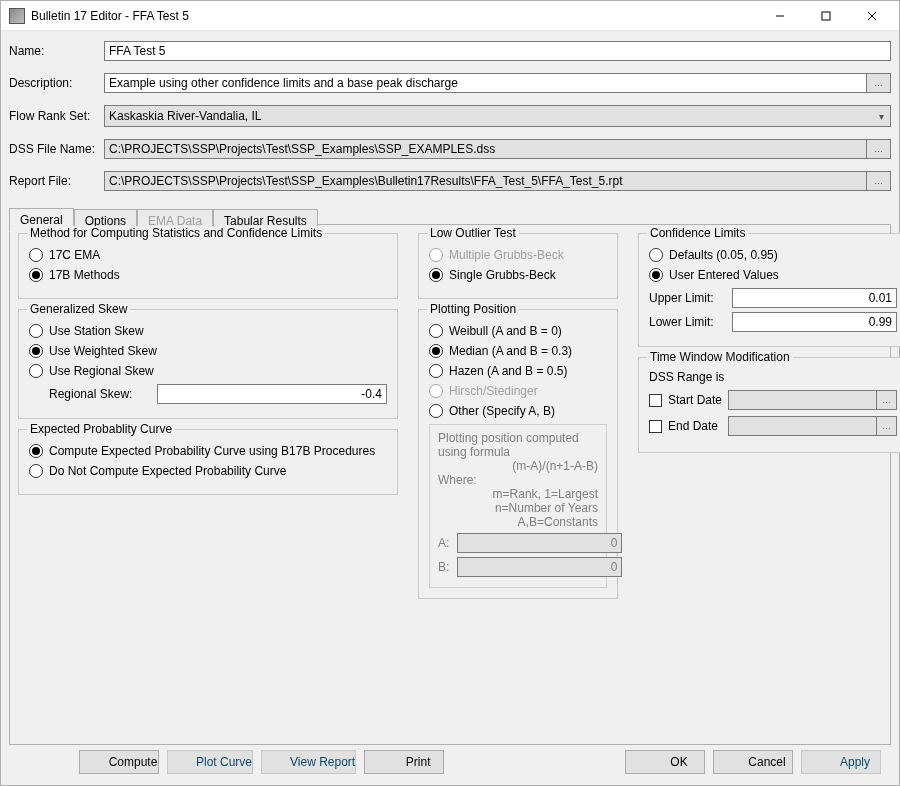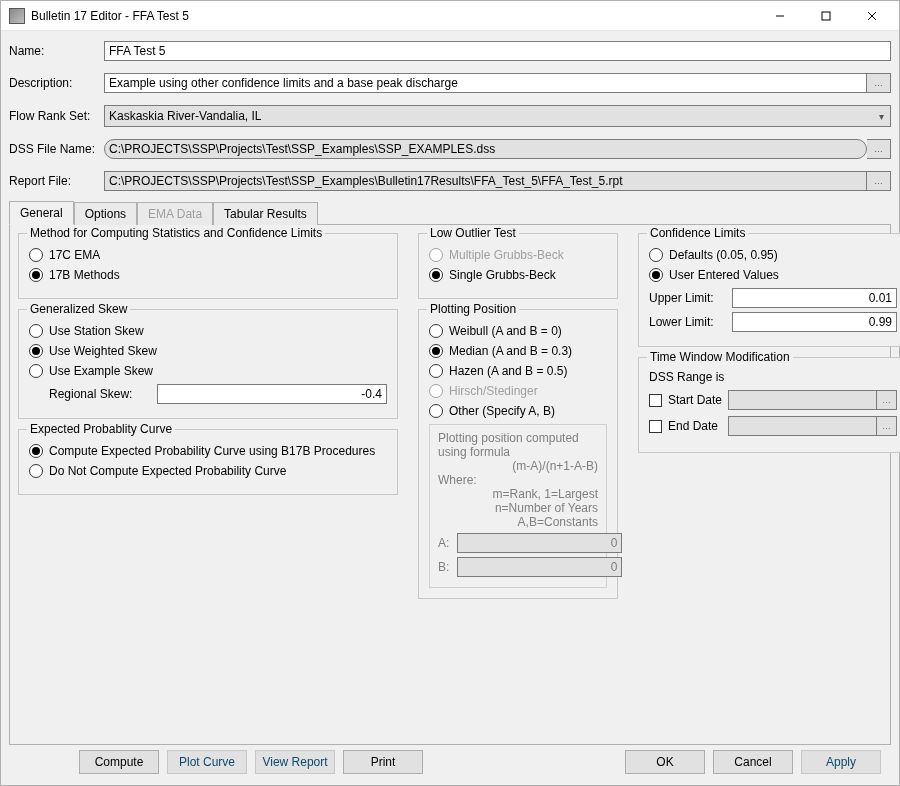--- a/index.html
+++ b/index.html
@@ -60,21 +60,21 @@
     display:flex; align-items:center; padding:0 4px; position:relative;}
   .combo .arrow { position:absolute; right:6px; font-size:10px; color:#555;}
 
   .tabstrip {
     display:flex; align-items:flex-end; height:24px; margin-top:4px;
     border-bottom:1px solid #b0b0b0;
   }
   .tab {
     padding:4px 10px; border:1px solid #b0b0b0; border-bottom:none;
     background:#eaeaea; margin-right:0px; font-size:12px;
-    position:relative; top:1px;
+    position:relative; top:8px;
   }
   .tab.active { background:#f0f0f0; border-bottom:1px solid #f0f0f0; }
   .tab.disabled { color:#a0a0a0; }
 
   .tabpage {
     flex:1; border:1px solid #b0b0b0; border-top:none;
     background:#f0f0f0; padding:8px;
     display:flex; gap:20px;
   }
   .col { display:flex; flex-direction:column; }
@@ -118,20 +118,21 @@
   .formula-block .rt { text-align:right; display:block;}
 
   .buttonbar {
     height:40px; display:flex; align-items:center; padding:0 10px 6px 10px;
     background:#f0f0f0;
   }
   .btn {
     min-width:80px; height:24px; border:1px solid #adadad; background:#e1e1e1;
     font-size:12px; display:flex; align-items:center; justify-content:center;
     margin-right:8px;
+    padding-left:28px;
   }
   .btn.disabled { color:#0c4a6e; border-color:#c8c8c8; }
   .spacer { flex:1; }
 
   .datebox { flex:1; height:20px; border:1px solid #7a7a7a; background:#e1e1e1;}
   .datepick { width:20px; height:20px; border:1px solid #7a7a7a; border-left:none; background:#e1e1e1;
     display:flex; align-items:center; justify-content:center; font-size:9px; color:#777;}
 </style>
 </head>
 <body>
@@ -174,21 +175,21 @@
     </div>
     <div class="form-row">
       <div class="lbl">Flow Rank Set:</div>
       <div class="combo">
         <span>Kaskaskia River-Vandalia, IL</span>
         <span class="arrow">▾</span>
       </div>
     </div>
     <div class="form-row">
       <div class="lbl">DSS File Name:</div>
-      <input class="textbox" style="background: rgb(225, 225, 225); border-radius: 10px;" type="text" readonly="" value="C:\PROJECTS\SSP\Projects\Test\SSP_Examples\SSP_EXAMPLES.dss">
+      <input class="textbox" style="background: rgb(225, 225, 225);" type="text" readonly="" value="C:\PROJECTS\SSP\Projects\Test\SSP_Examples\SSP_EXAMPLES.dss">
       <div class="pick">…</div>
     </div>
     <div class="form-row">
       <div class="lbl">Report File:</div>
       <input class="textbox" style="background: rgb(225, 225, 225);" type="text" readonly="" value="C:\PROJECTS\SSP\Projects\Test\SSP_Examples\Bulletin17Results\FFA_Test_5\FFA_Test_5.rpt">
       <div class="pick">…</div>
     </div>
 
     <div class="tabstrip">
       <div class="tab active">General</div>
@@ -222,21 +223,21 @@
               <span>Use Station Skew</span>
           </div>
           <div class="radio-row">
             <div class="radio-outer">
                 <div class="radio-inner"></div>
               </div>
               <span>Use Weighted Skew</span>
           </div>
           <div class="radio-row">
             <div class="radio-outer"></div>
-              <span>Use Example Skew</span>
+              <span>Use Regional Skew</span>
           </div>
           <div class="subrow" style="margin-left:20px;">
             <span class="slbl" style="width:100px">Regional Skew:</span>
             <input class="numbox" style="width: 230px;" value="-0.4">
           </div>
         </div>
 
         <div class="group">
           <div class="legend">Expected Probablity Curve</div>
           <div class="radio-row">

